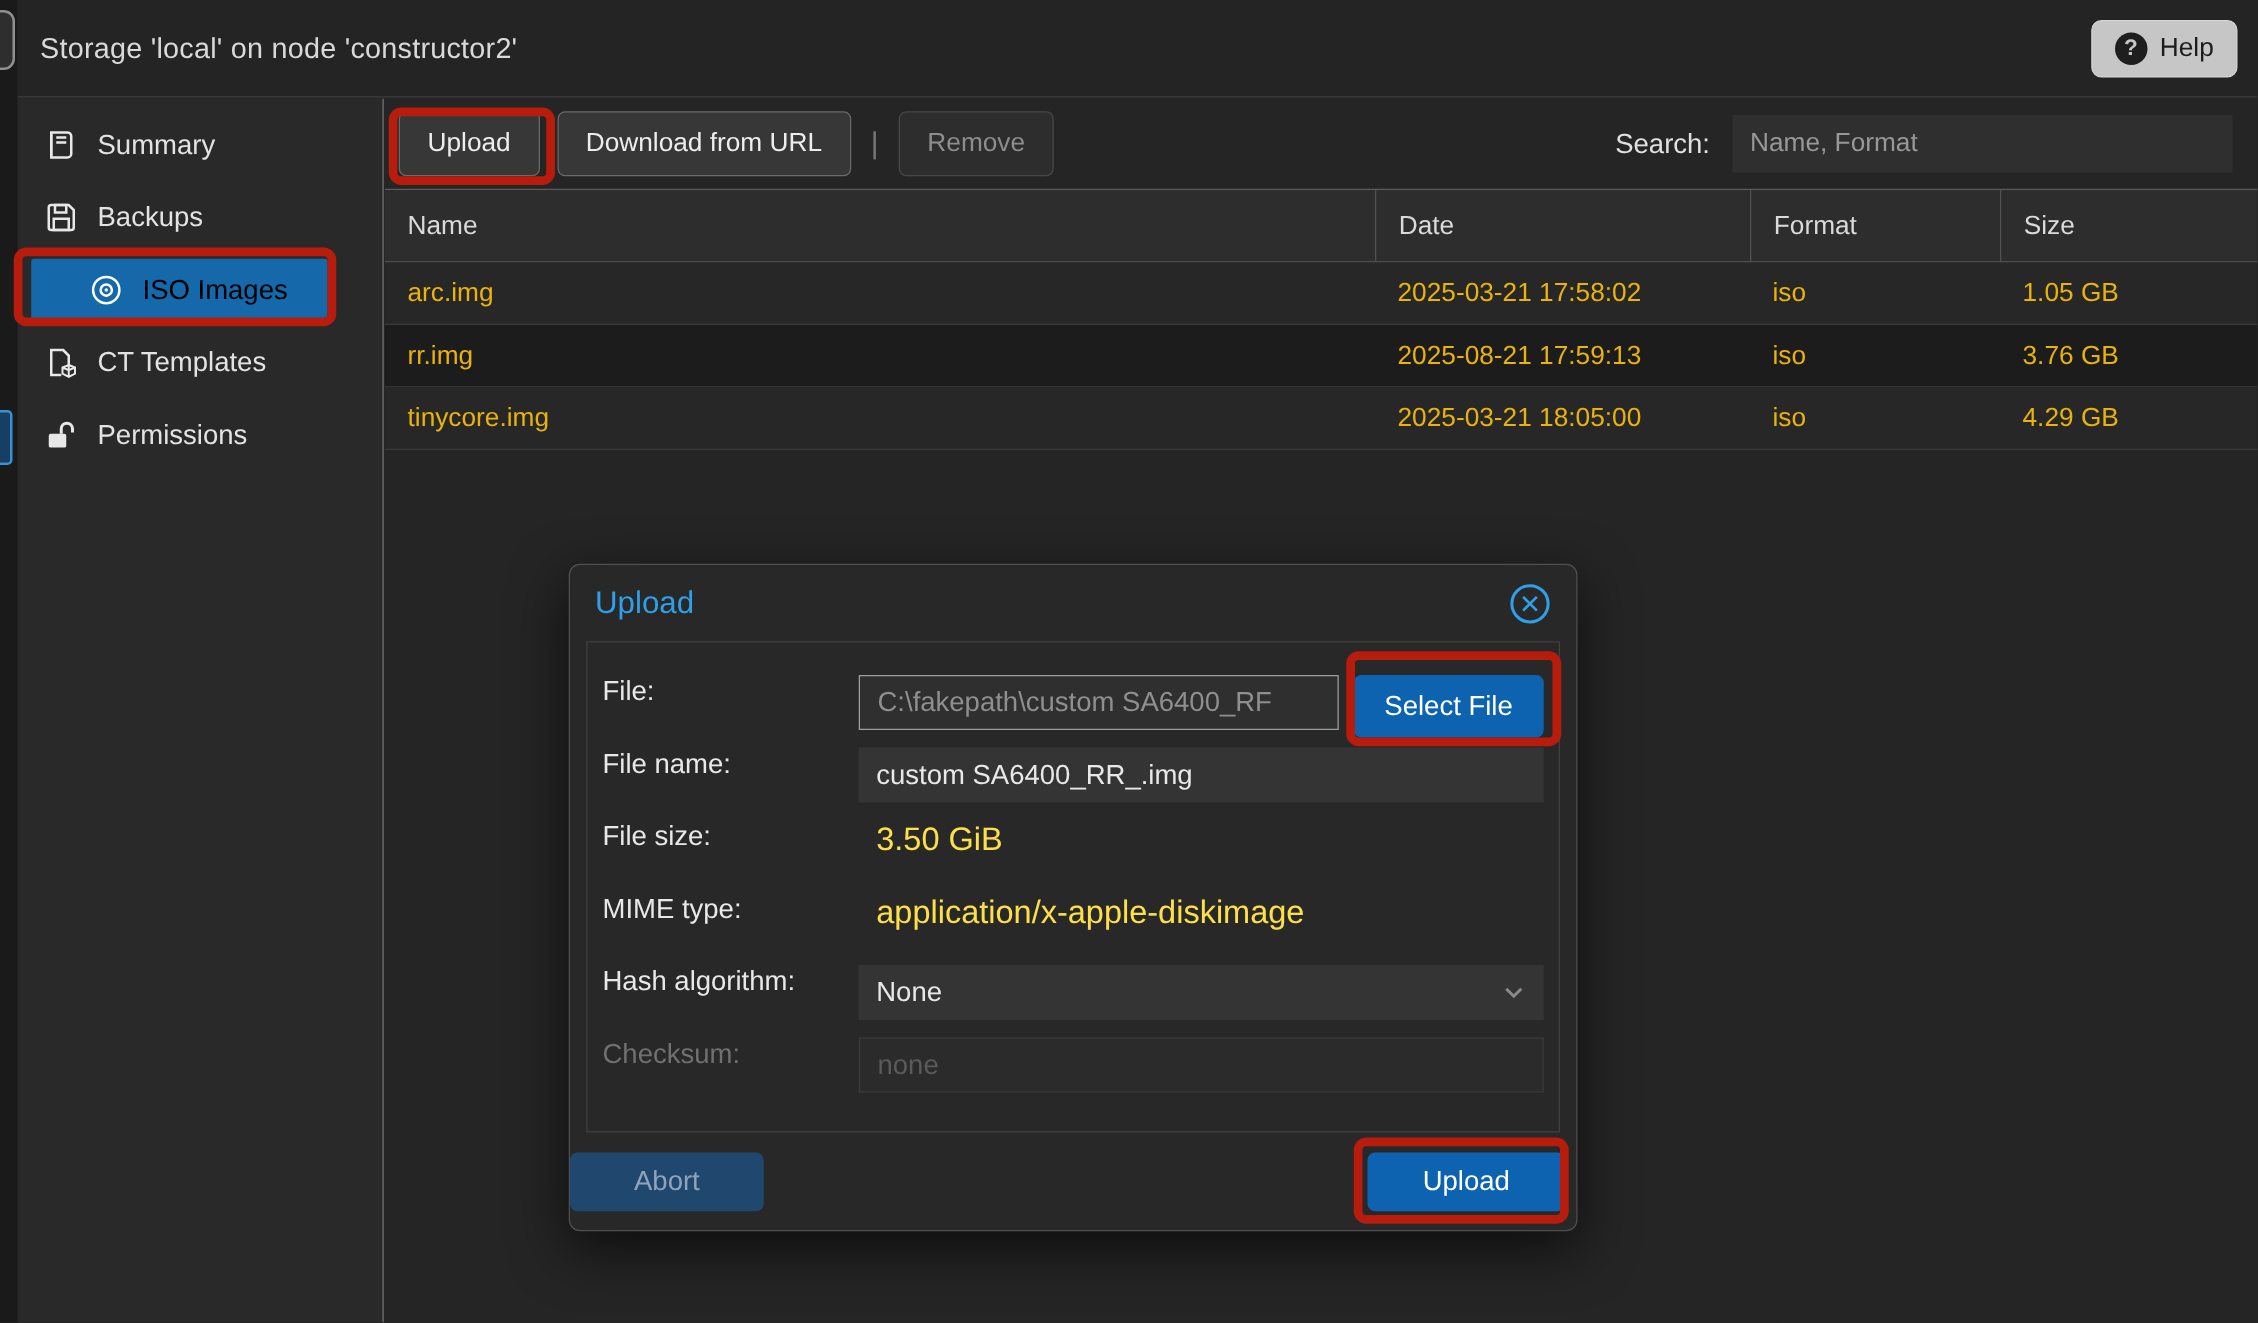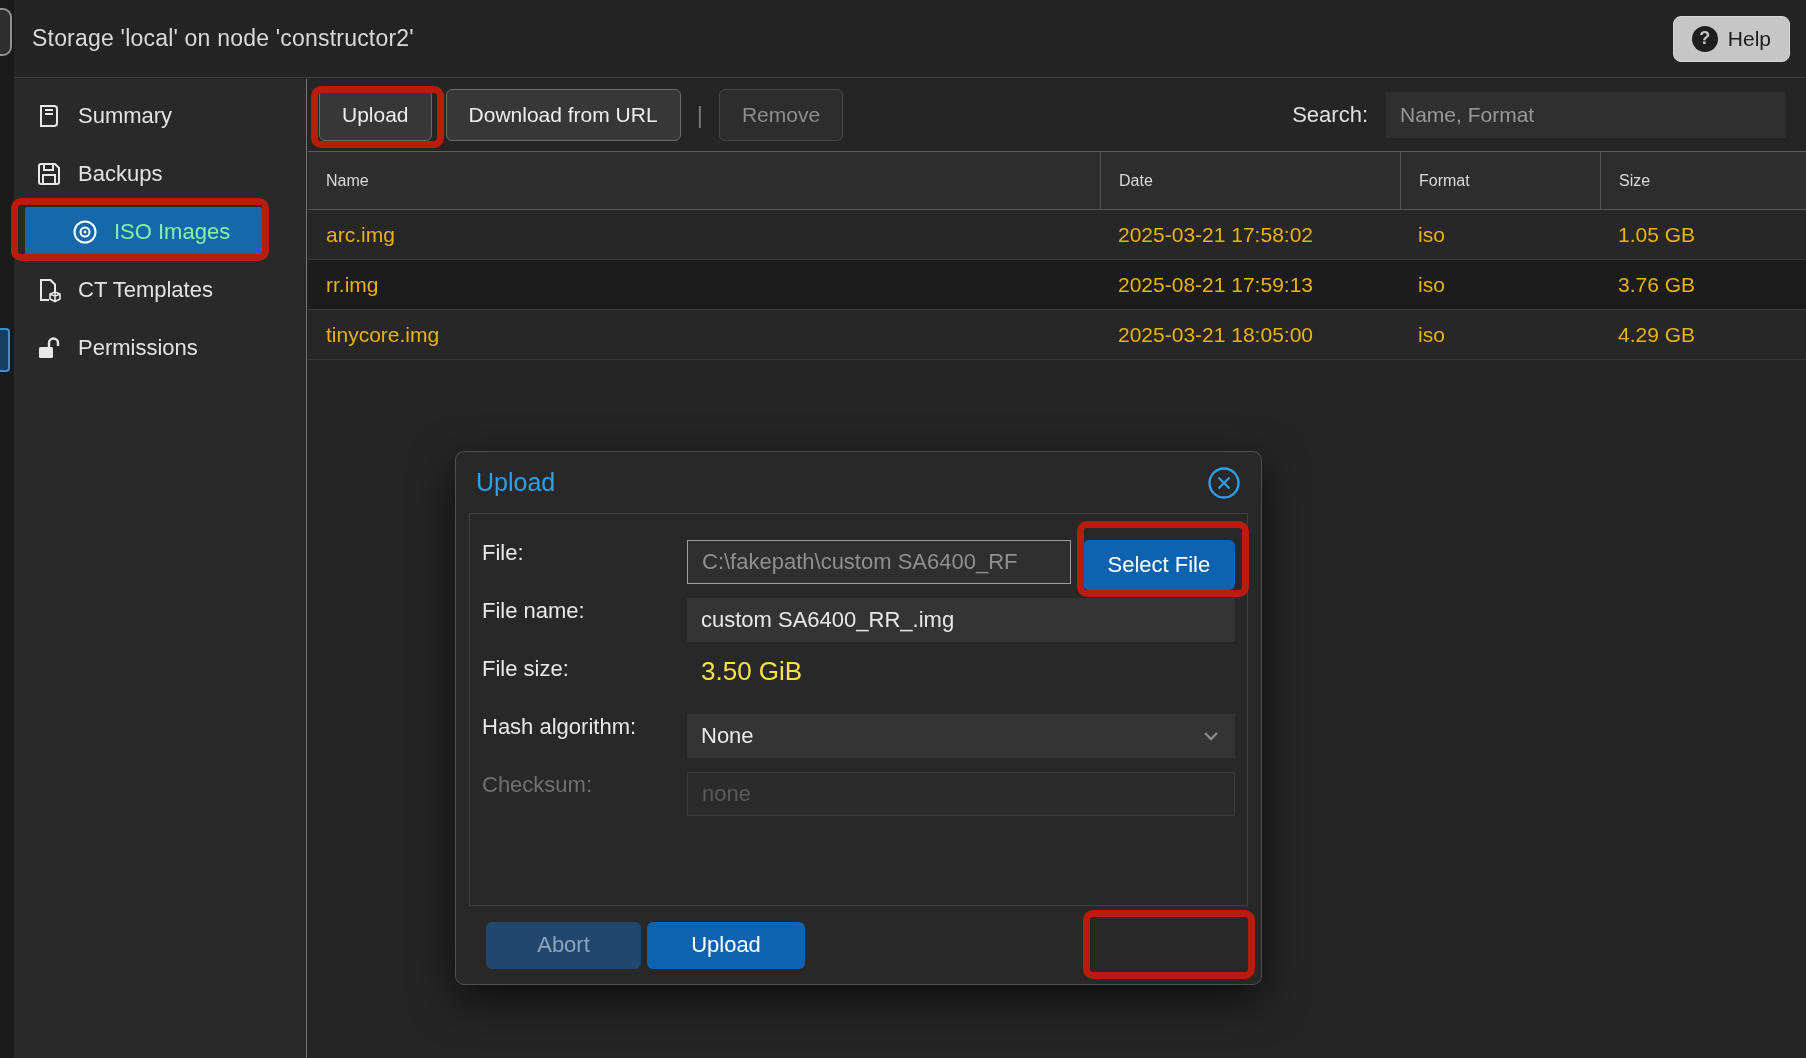--- a/index.html
+++ b/index.html
@@ -25,40 +25,40 @@
               display:flex; align-items:center; gap:10px; padding:0 18px; color:#1c1c1c; font-size:21px; cursor:pointer; }
   .help-q { width:26px; height:26px; border-radius:50%; background:#1e1e1e; color:#c6c6c6; display:flex;
             align-items:center; justify-content:center; font-size:18px; font-weight:bold; }
 
   
   .sidebar { position:absolute; left:14px; top:79px; width:293px; height:979px; background:#292929;
              border-right:1px solid #737373; padding-top:12px; z-index:1; }
   .side-item { display:flex; align-items:center; gap:15px; height:50px; margin:0 44px 8px 11px;
                padding-left:10px; font-size:22px; color:#e3e3e3; border-radius:2px; cursor:pointer; }
   .side-item svg { flex:0 0 28px; }
-  .side-item.selected { background:#1568a9; color:#86efac;padding-left:46px; }
+  .side-item.selected { background:#1568a9; color:#000000;padding-left:46px; }
 
   
   .content { position:absolute; left:308px; top:79px; width:1498px; height:979px; background:#252525; z-index:1; }
 
   .toolbar { height:73px; display:flex; align-items:center; padding-left:11px; border-bottom:1px solid #5c5c5c; position:relative; }
   .tbtn { background:#373737; border:1px solid #6a6a6a; border-radius:6px; color:#ededed;
           font-size:21px; padding:0 22px; height:52px; display:flex; align-items:center; cursor:pointer; }
   .tbtn + .tbtn { margin-left:14px; }
   .tbtn.disabled { background:#2d2d2d; border-color:#484848; color:#8d8d8d; cursor:default; }
   .tsep { color:#787878; font-size:24px; margin:0 16px; }
   .search-wrap { margin-left:auto; display:flex; align-items:center; }
   .search-label { font-size:22px; color:#e0e0e0; margin-right:18px; }
   .search-input { width:400px; height:46px; background:#2f2f2f; border:none; outline:none; color:#cfcfcf;
                   font-size:21px; padding:0 14px; margin-right:20px; font-family:"Liberation Sans", sans-serif; }
   .search-input::placeholder { color:#989898; }
 
   
   .thead { display:flex; height:58px; background:#2d2d2d; border-bottom:1px solid #575757; align-items:stretch; }
-  .th { display:flex; align-items:center; padding-left:18px; font-size:16px; color:#dadada; }
+  .th { display:flex; align-items:center; padding-left:18px; font-size:21px; color:#dadada; }
   .col-name { width:792px; } .col-date { width:300px; } .col-format { width:200px; } .col-size { width:167px; }
   .th.col-date, .th.col-format, .th.col-size { border-left:1px solid #525252; }
   .trow { display:flex; height:50px; align-items:center; font-size:21px; color:#eab308; border-bottom:1px solid #3a3a3a; cursor:pointer; }
   .trow .td { padding-left:18px; overflow:hidden; white-space:nowrap; }
   .trow.odd { background:#272727; }
   .trow.even { background:#1c1c1c; }
 
   
   .dialog { position:absolute; left:455px; top:451px; width:807px; height:534px; background:#282828;
             border:1px solid #4f4f4f; border-radius:9px; box-shadow:0 14px 44px rgba(0,0,0,.65); z-index:10; }
@@ -77,21 +77,21 @@
   .filename-input { width:555px; }
   .plain-value { font-size:26px; color:#fde047; padding-left:14px; }
   .dselect { width:555px; height:44px; background:#343434; display:flex; align-items:center; padding:0 14px;
              font-size:22px; color:#e8e8e8; cursor:pointer; position:relative; }
   .dselect .chev { margin-left:auto; }
   .checksum-input { width:555px; background:#2b2b2b; border:1px solid #3a3a3a; color:#5a5a5a; }
   .checksum-input::placeholder { color:#5a5a5a; }
   .select-file-btn { width:155px; height:50px; background:#0d63af; color:#ffffff; font-size:22px; border:none;
                      border-radius:6px; cursor:pointer; font-family:"Liberation Sans", sans-serif; }
   .dialog-footer { position:absolute; left:0; right:0; bottom:0; height:78px; display:flex; align-items:center;
-                   justify-content:flex-start; gap:6px; padding-right:9px;margin-left:30px; }
+                   justify-content:space-between; gap:6px; padding-right:9px; }
   .btn-abort { width:155px; height:47px; background:#20486e; color:#8fa4ba; font-size:22px; border:none;
                border-radius:6px; font-family:"Liberation Sans", sans-serif; }
   .btn-upload { width:158px; height:47px; background:#0d63af; color:#ffffff; font-size:22px; border:none;
                 border-radius:6px; cursor:pointer; font-family:"Liberation Sans", sans-serif; }
 
   
   .annot { position:absolute; border:7px solid #b71c0c; border-radius:10px; background:transparent;
            pointer-events:none; z-index:30; }
   .annot-toolbar-upload { left:311px; top:86px; width:133px; height:62px; }
   .annot-iso { left:11px; top:198px; width:258px; height:63px; }
@@ -221,20 +221,24 @@
     <div class="drow">
       <span class="dlabel">File name:</span>
       <input class="dinput filename-input" type="text" value="custom SA6400_RR_.img" style="">
     </div>
 
     <div class="drow">
       <span class="dlabel">File size:</span>
       <span class="plain-value">3.50 GiB</span>
     </div>
 
+    <div class="drow">
+      <span class="dlabel">MIME type:</span>
+      <span class="plain-value">application/x-apple-diskimage</span>
+    </div>
 
     <div class="drow">
       <span class="dlabel">Hash algorithm:</span>
       <div class="dselect">
         <span>None</span>
         <svg class="chev" width="20" height="20" viewBox="0 0 20 20">
           <path d="M4 7 l6 6 l6 -6" fill="none" stroke="#8a8a8a" stroke-width="2.4"></path>
         </svg>
       </div>
     </div>

